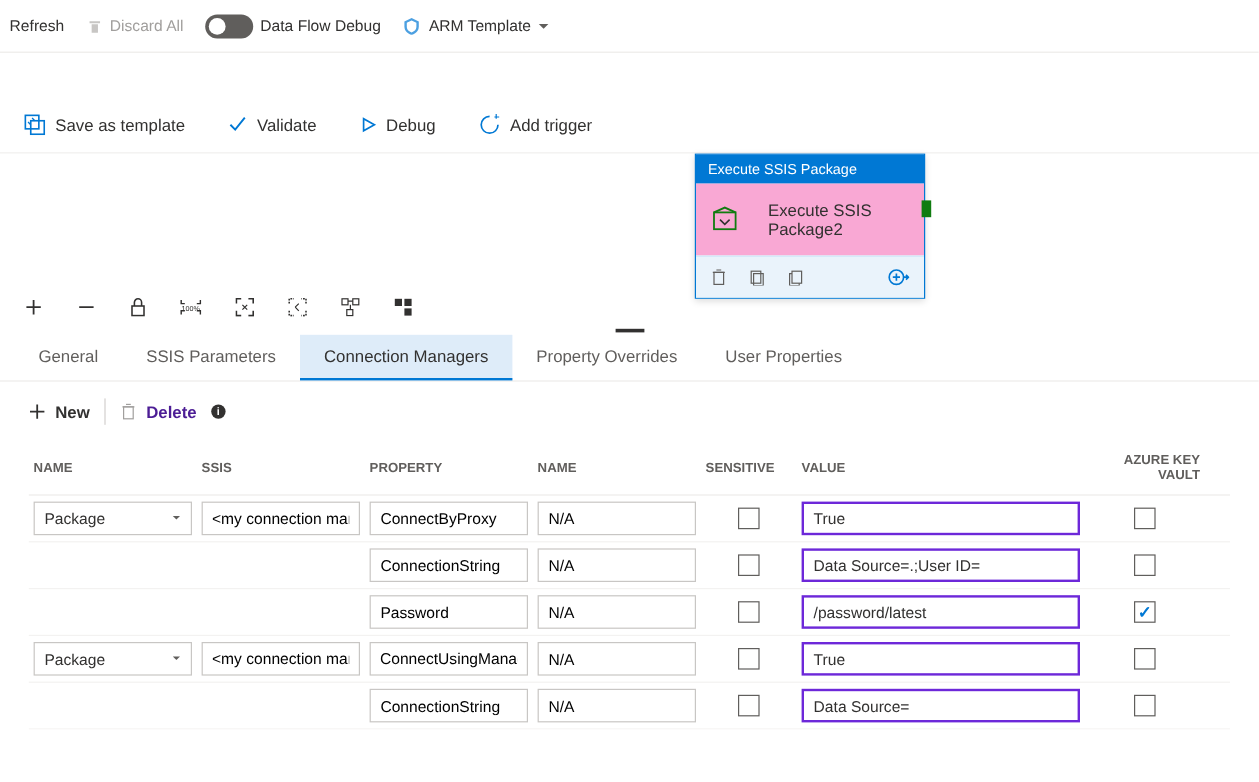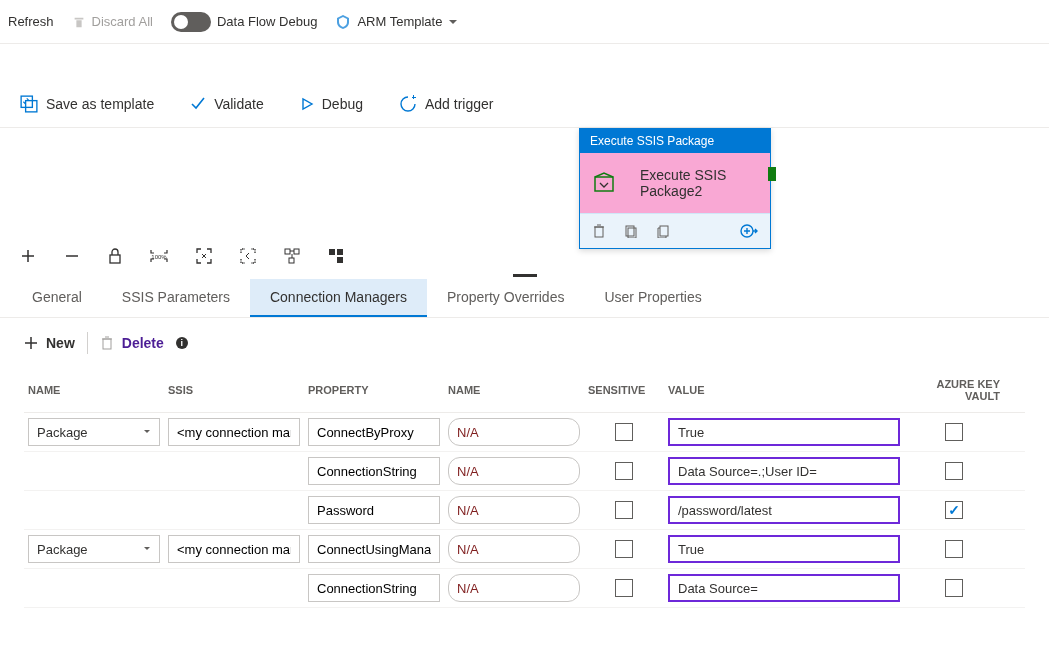--- a/index.html
+++ b/index.html
@@ -38,21 +38,21 @@
 
 .grid { padding: 0 24px; }
 .grid-head, .grid-row { display: grid; grid-template-columns: 140px 140px 140px 140px 80px 240px 100px; gap: 0; align-items: center; }
 .grid-head { color: #605e5c; font-size: 11px; font-weight: 600; padding: 10px 0; border-bottom: 1px solid #edebe9; }
 .grid-head > div { padding: 0 4px; }
 .grid-head > div:last-child { text-align: right; }
 .grid-row { padding: 5px 0; border-bottom: 1px solid #f3f2f1; }
 .grid-row > div { padding: 0 4px; }
 
 .cell-input { width: 100%; height: 28px; border: 1px solid #c8c6c4; padding: 0 8px; font-size: 13px; background: #fff; }
-.cell-input.readonly { color: #7f1d1d; background: #fff; border-radius: 12px; }
+.cell-input.readonly { color: #000000; background: #fff; }
 .cell-select { width: 100%; height: 28px; border: 1px solid #c8c6c4; padding: 0 8px; background: #fff; display: flex; align-items: center; justify-content: space-between; cursor: pointer; }
 .checkbox { width: 18px; height: 18px; border: 1px solid #605e5c; margin: 0 auto; cursor: pointer; display: flex; align-items: center; justify-content: center; }
 .checkbox.checked::after { content: "✓"; color: #0078d4; font-weight: bold; font-size: 14px; }
 .akv-cell { text-align: center; }
 .value-cell { display: flex; align-items: center; height: 28px; border: 2px solid #6d28d9; padding: 0 8px; font-size: 13px; }
 .value-hint { color: #a19f9d; font-style: italic; margin-left: 4px; }
 
 svg { flex-shrink: 0; }
 </style>
 </head>

